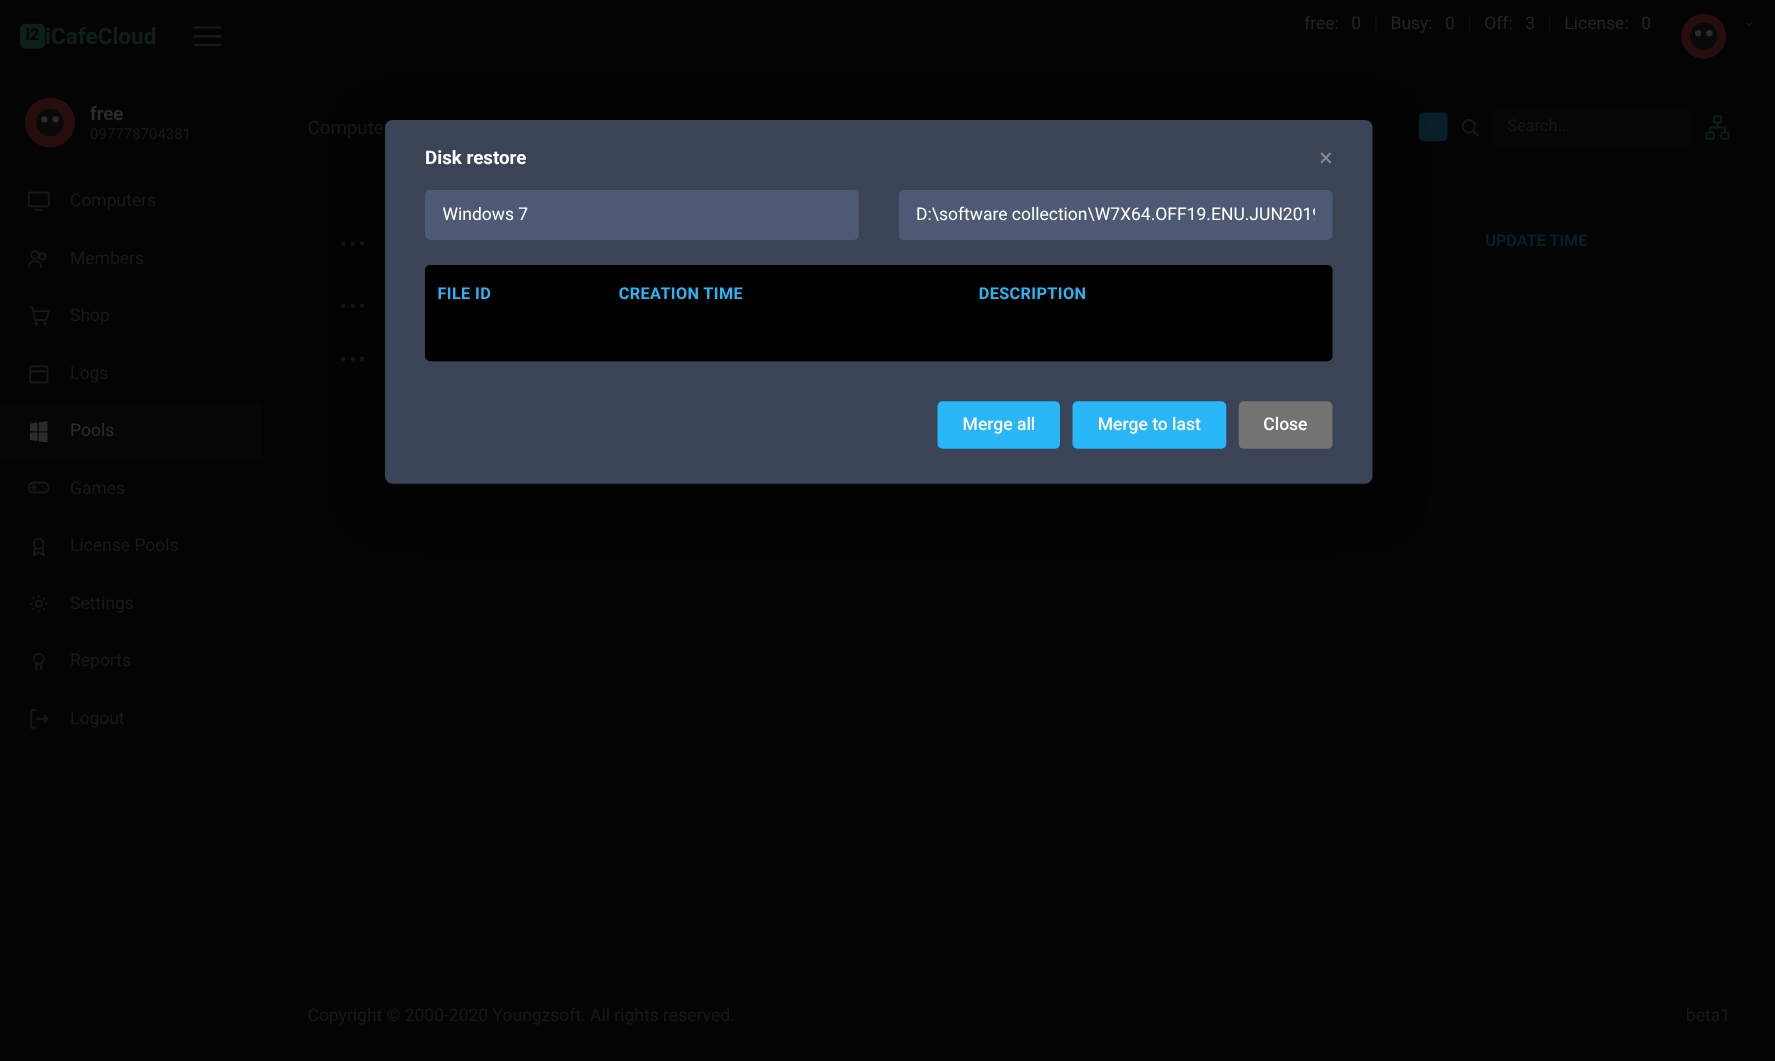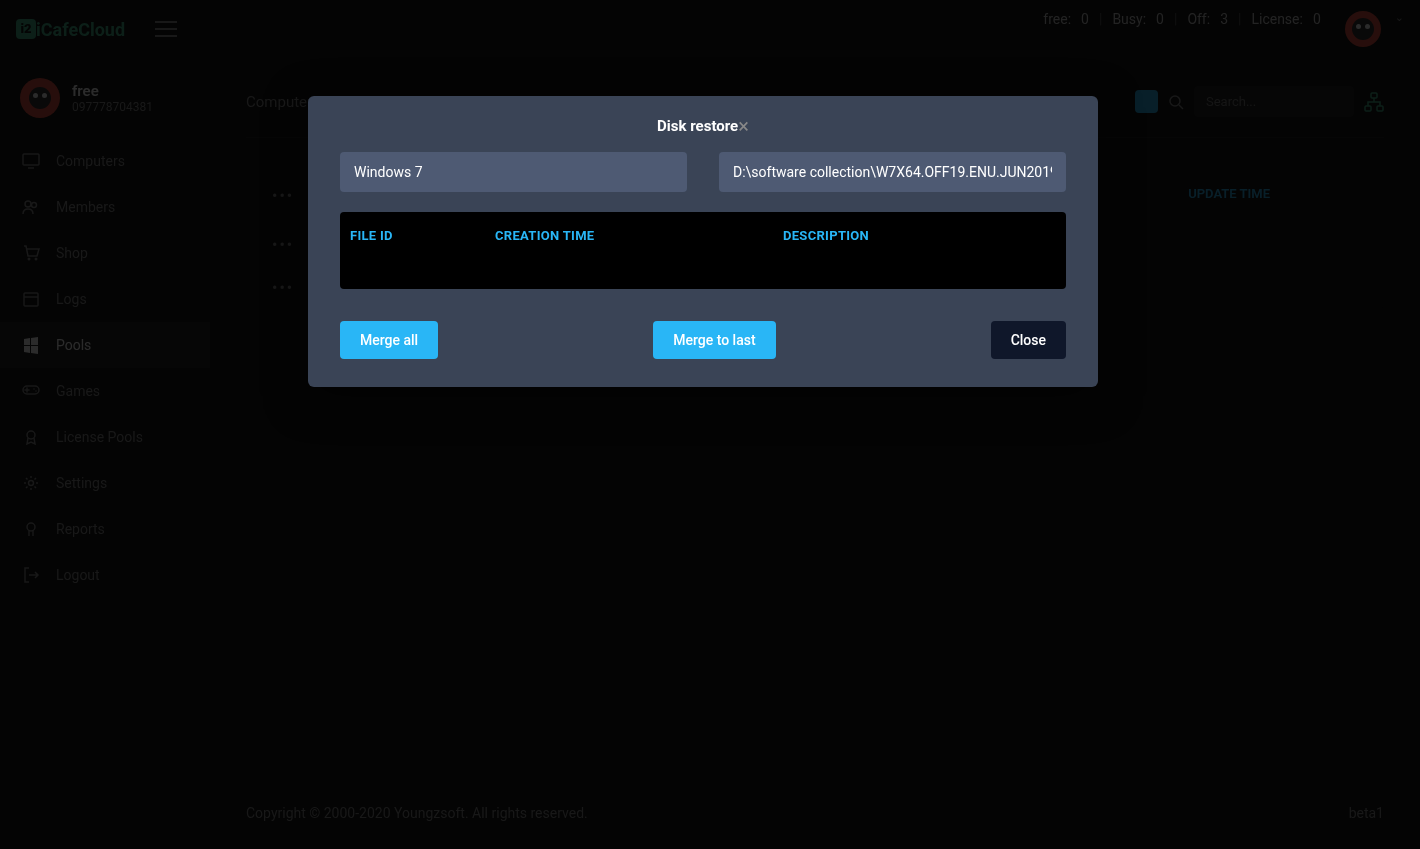--- a/index.html
+++ b/index.html
@@ -33,38 +33,38 @@
 .search-input{background:#1a1a1a;border:none;color:#888;padding:8px 12px;border-radius:4px;width:160px;font-size:13px}
 .search-icon{color:#888}
 .tree-icon{color:#3eb489;font-size:18px}
 .content-table{margin-top:30px;background:#111;border-radius:6px;padding:0}
 .th-row{display:flex;padding:18px 26px}
 .th{color:#29b6f6;font-size:13px;font-weight:600;text-transform:uppercase}
 .tr{display:flex;padding:12px 26px}
 .dots{color:#888;letter-spacing:2px}
 .footer{margin-top:auto;padding-top:40px;display:flex;justify-content:space-between;color:#888;font-size:14px}
 .modal{position:absolute;top:96px;left:308px;width:790px;background:#3a4456;border-radius:6px;z-index:100;box-shadow:0 10px 40px rgba(0,0,0,0.5)}
-.modal-header{display:flex;align-items:center;justify-content:center;padding:20px 32px 16px}
+.modal-header{display:flex;align-items:center;justify-content:space-between;padding:20px 32px 16px}
 .modal-title{font-weight:700;font-size:15px;color:#fff}
 .modal-close{color:#888;cursor:pointer;font-size:20px;line-height:1}
 .modal-body{padding:0 32px 12px}
 .input-row{display:flex;gap:32px;margin-bottom:20px}
 .modal-input{flex:1;background:#4e5a73;border:none;color:#fff;padding:12px 14px;border-radius:4px;font-size:14px;outline:none}
 .modal-input::placeholder{color:#fff}
 .modal-table{background:#000000;border-radius:4px}
 .modal-th-row{display:flex;padding:16px 10px}
 .modal-th{color:#29b6f6;font-size:13px;font-weight:700;text-transform:uppercase;letter-spacing:0.3px}
 .modal-th.c1{width:145px}
 .modal-th.c2{width:288px}
 .modal-th.c3{flex:1}
 .modal-table-body{min-height:30px}
-.modal-footer{display:flex;justify-content:space-between;gap:10px;padding:20px 32px 28px}
+.modal-footer{display:flex;justify-content:flex-end;gap:10px;padding:20px 32px 28px}
 .btn{padding:11px 20px;border:none;border-radius:4px;font-size:14px;cursor:pointer;font-weight:500}
 .btn-primary{background:#29b6f6;color:#fff}
-.btn-secondary{background:#0f172a;color:#fff}
+.btn-secondary{background:#737373;color:#fff}
 svg{display:block}
 </style>
 </head>
 <body>
 
 <div class="header">
   <div class="logo">
     <div class="logo-icon">i2</div>
     <span>iCafeCloud</span>
   </div>

